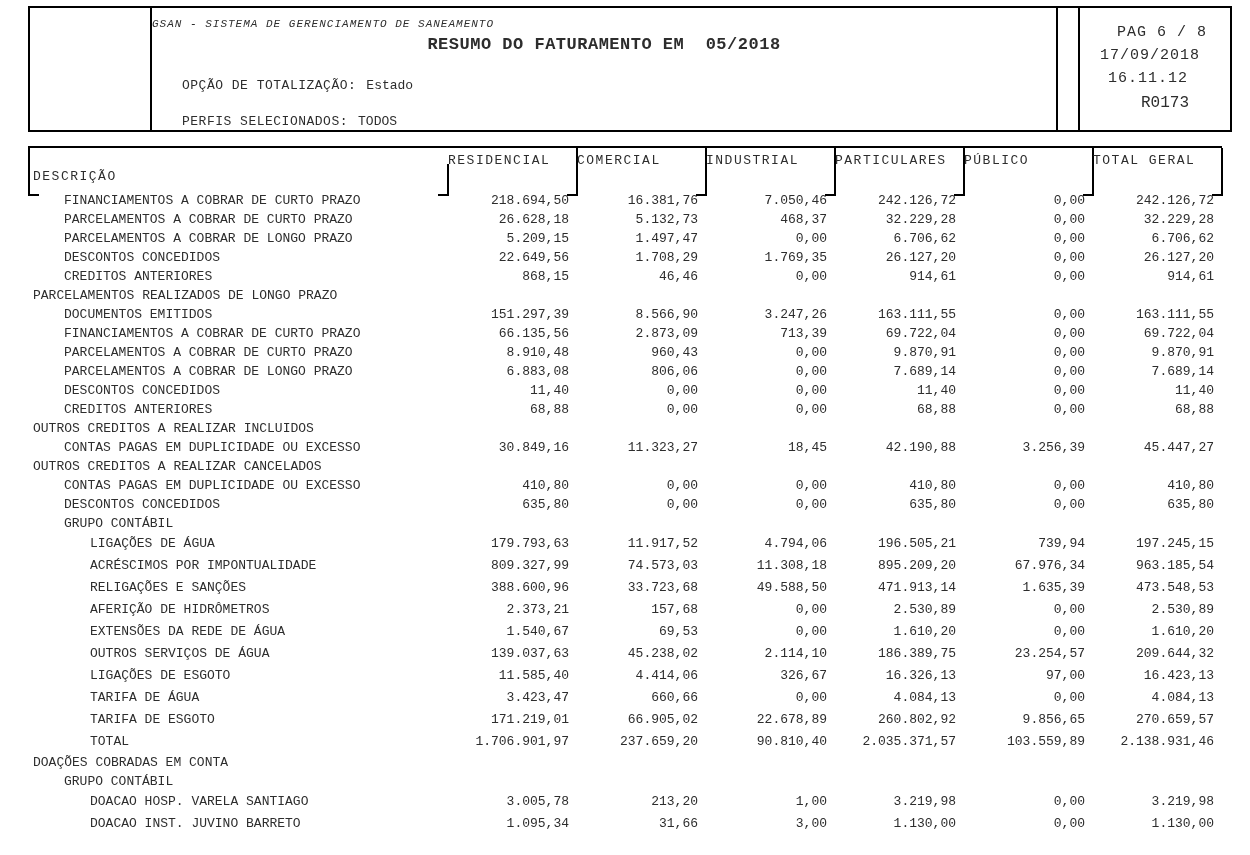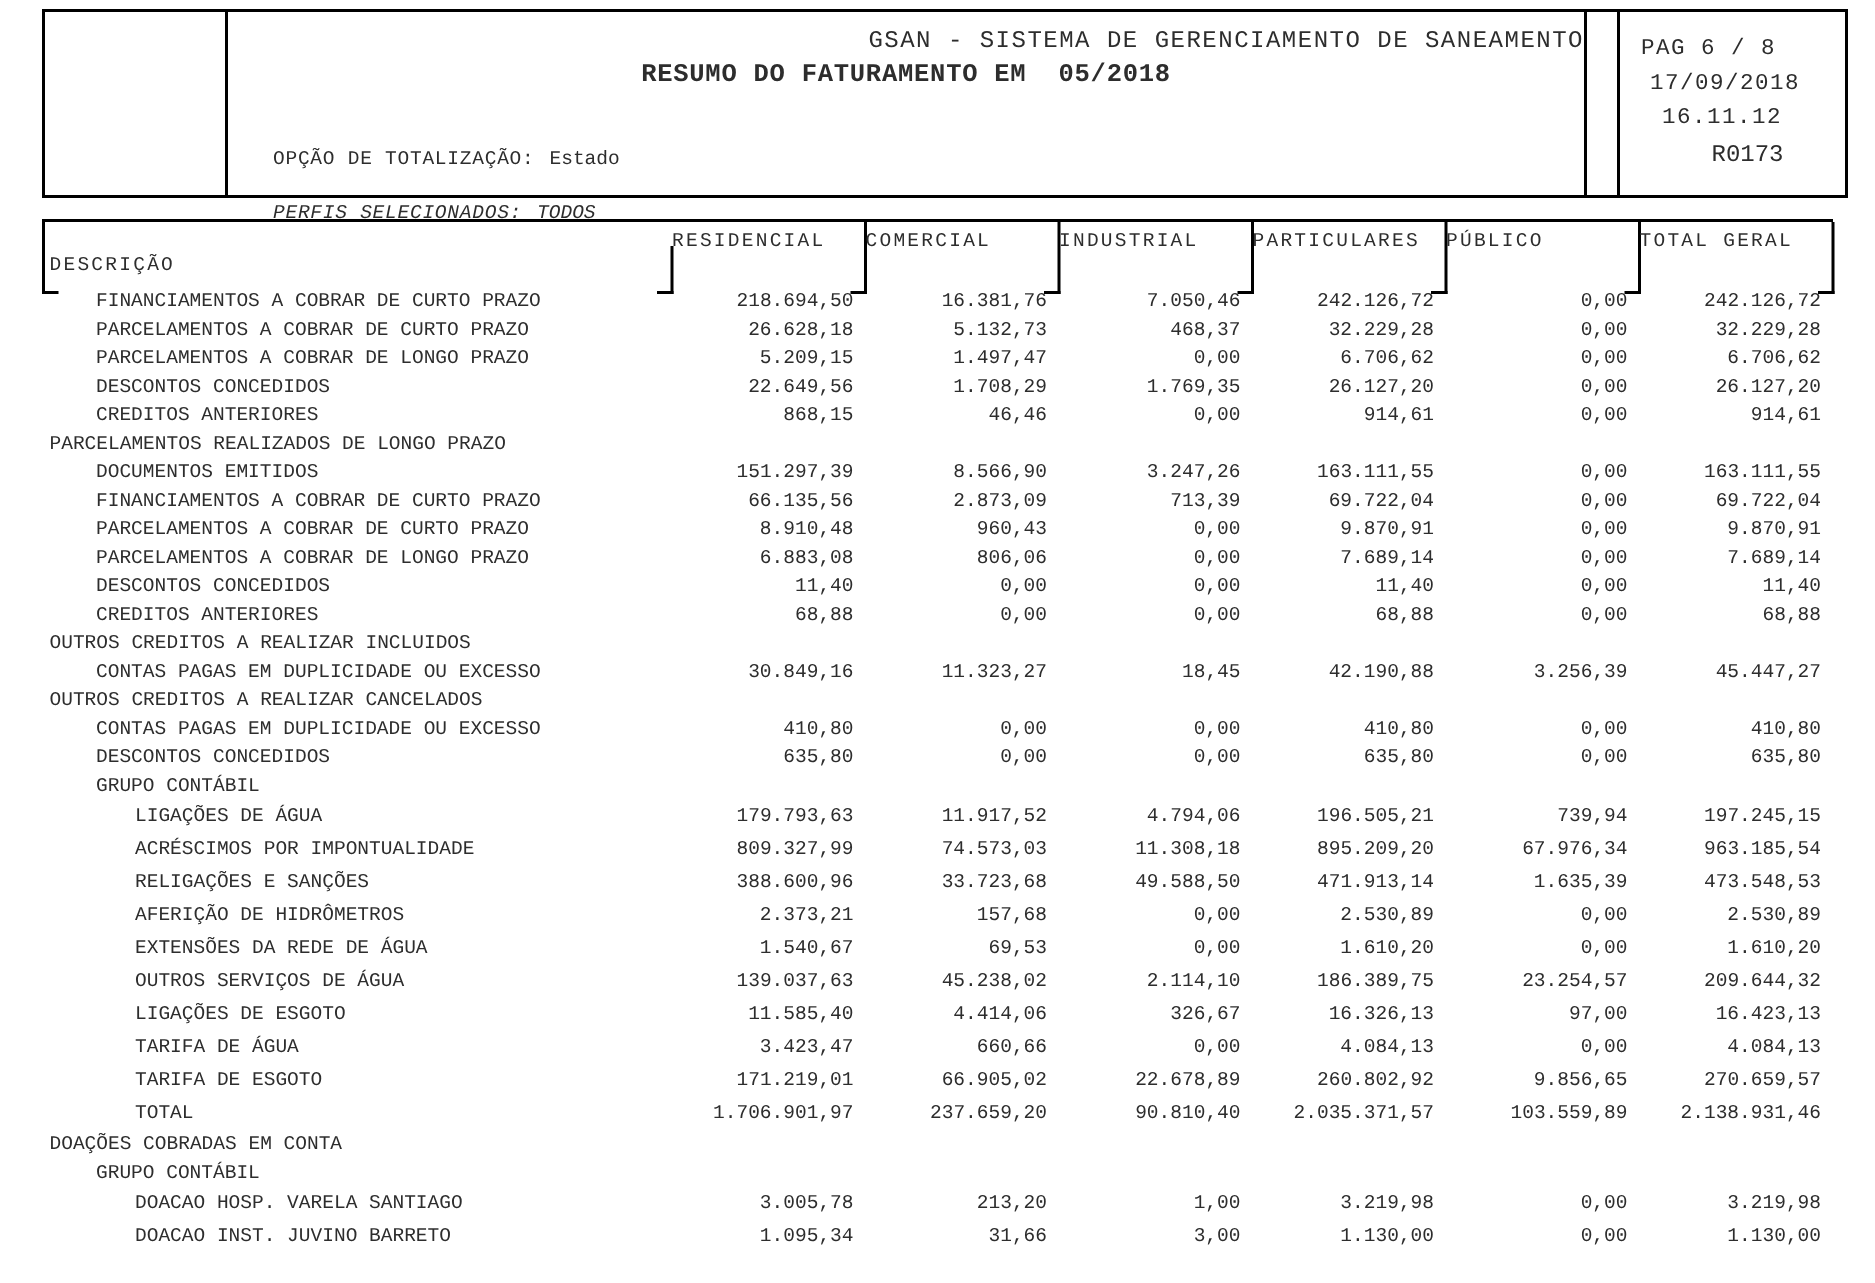--- a/index.html
+++ b/index.html
@@ -11,29 +11,29 @@
   }
   .page { padding:6px 18px 0 28px; }
 
   
   .headbox {
     display:flex; border:2px solid #000; height:126px; box-sizing:border-box;
     width:1204px;
   }
   .logo-cell { width:122px; border-right:2px solid #000; box-sizing:border-box; }
   .head-main { flex:1; position:relative; border-right:2px solid #000; box-sizing:border-box; }
-  .sys-title { text-align:right; font-size:16px; letter-spacing:1px; margin-top:10px; }
+  .sys-title { text-align:left; font-size:11px; letter-spacing:1px; margin-top:10px;font-style:italic; }
   .rep-title { text-align:center; font-size:17px; font-weight:bold; letter-spacing:0.5px; margin-top:5px; white-space:pre; }
-  .opt-line  { position:absolute; left:30px; font-size:13px; letter-spacing:0.5px; white-space:pre;margin-top:20px; }
+  .opt-line  { position:absolute; left:30px; font-size:13px; letter-spacing:0.5px; white-space:pre; }
   .opt1 { top:70px; }
-  .opt2 { top:106px;font-style:italic; }
+  .opt2 { top:106px; }
   .opt-line .val { letter-spacing:0; padding-left:10px; }
   .head-spacer { width:22px; border-right:2px solid #000; box-sizing:border-box; }
   .pag-cell { width:150px; box-sizing:border-box; font-size:15px; padding-top:16px; }
-  .pag-line1 { margin-left:14px; letter-spacing:1px; }
+  .pag-line1 { margin-left:14px; letter-spacing:1px;text-align:center; }
   .pag-line2 { margin-left:20px; margin-top:6px; letter-spacing:1px; }
   .pag-line3 { margin-left:28px; margin-top:6px; letter-spacing:1px; }
   .pag-line4 { margin-left:61px; margin-top:7px; font-size:16px; }
 
   
   .tbl { width:1194px; margin-top:14px; }
   .thead {
     display:flex; position:relative; border-top:2px solid #000;
     font-size:13px; letter-spacing:1.5px;
   }

